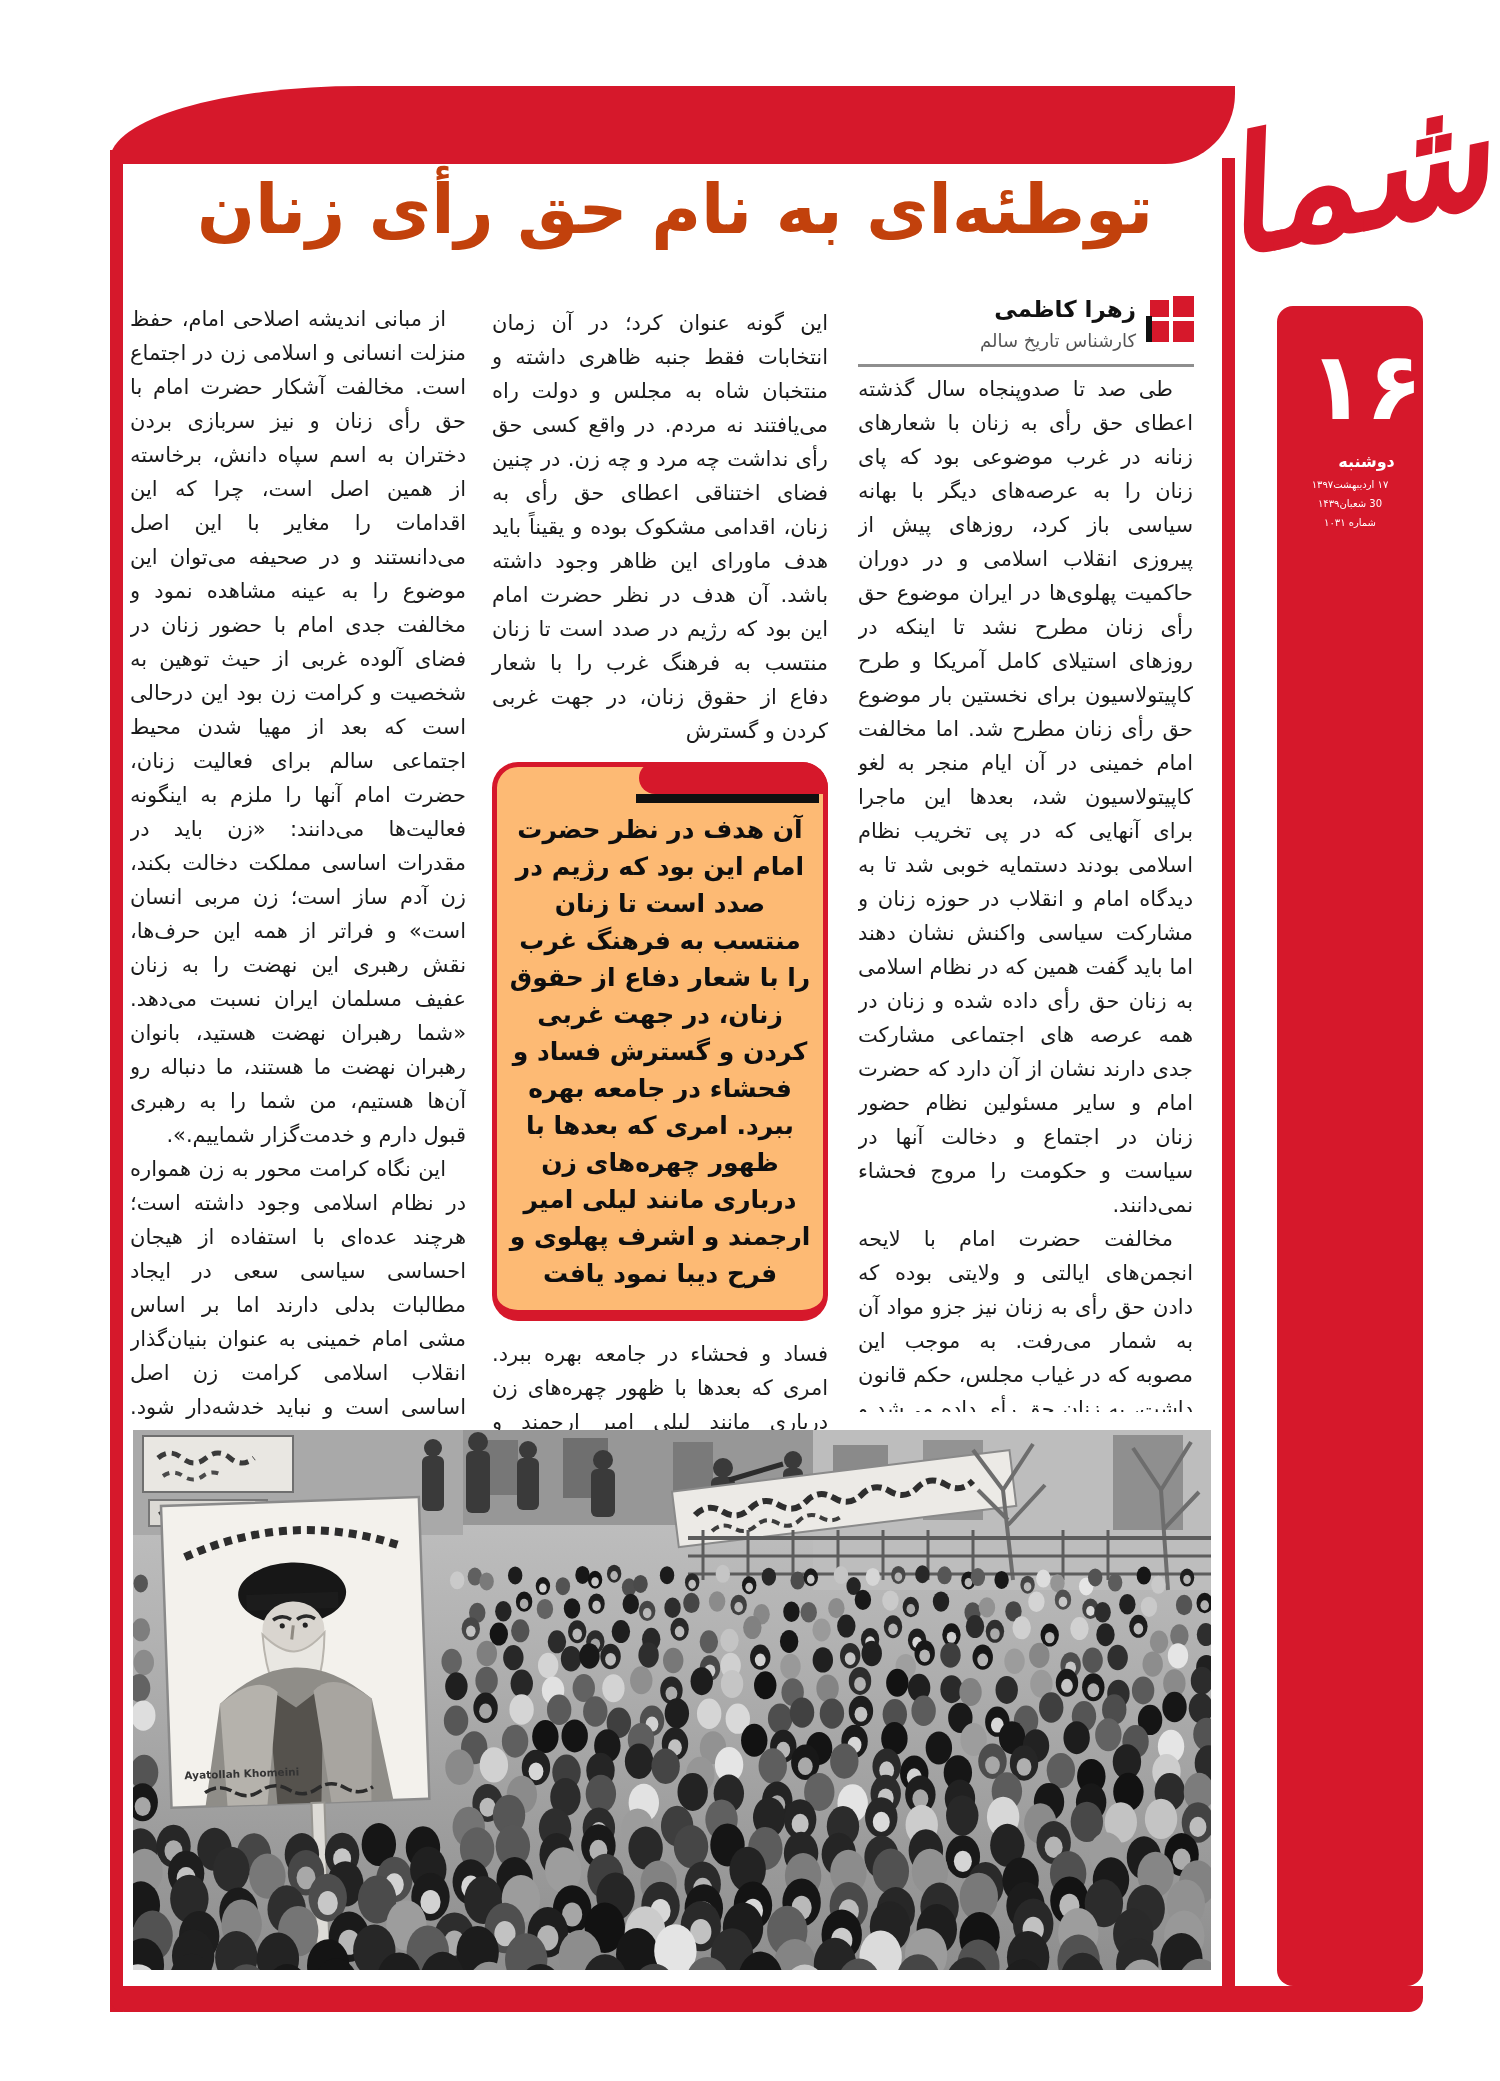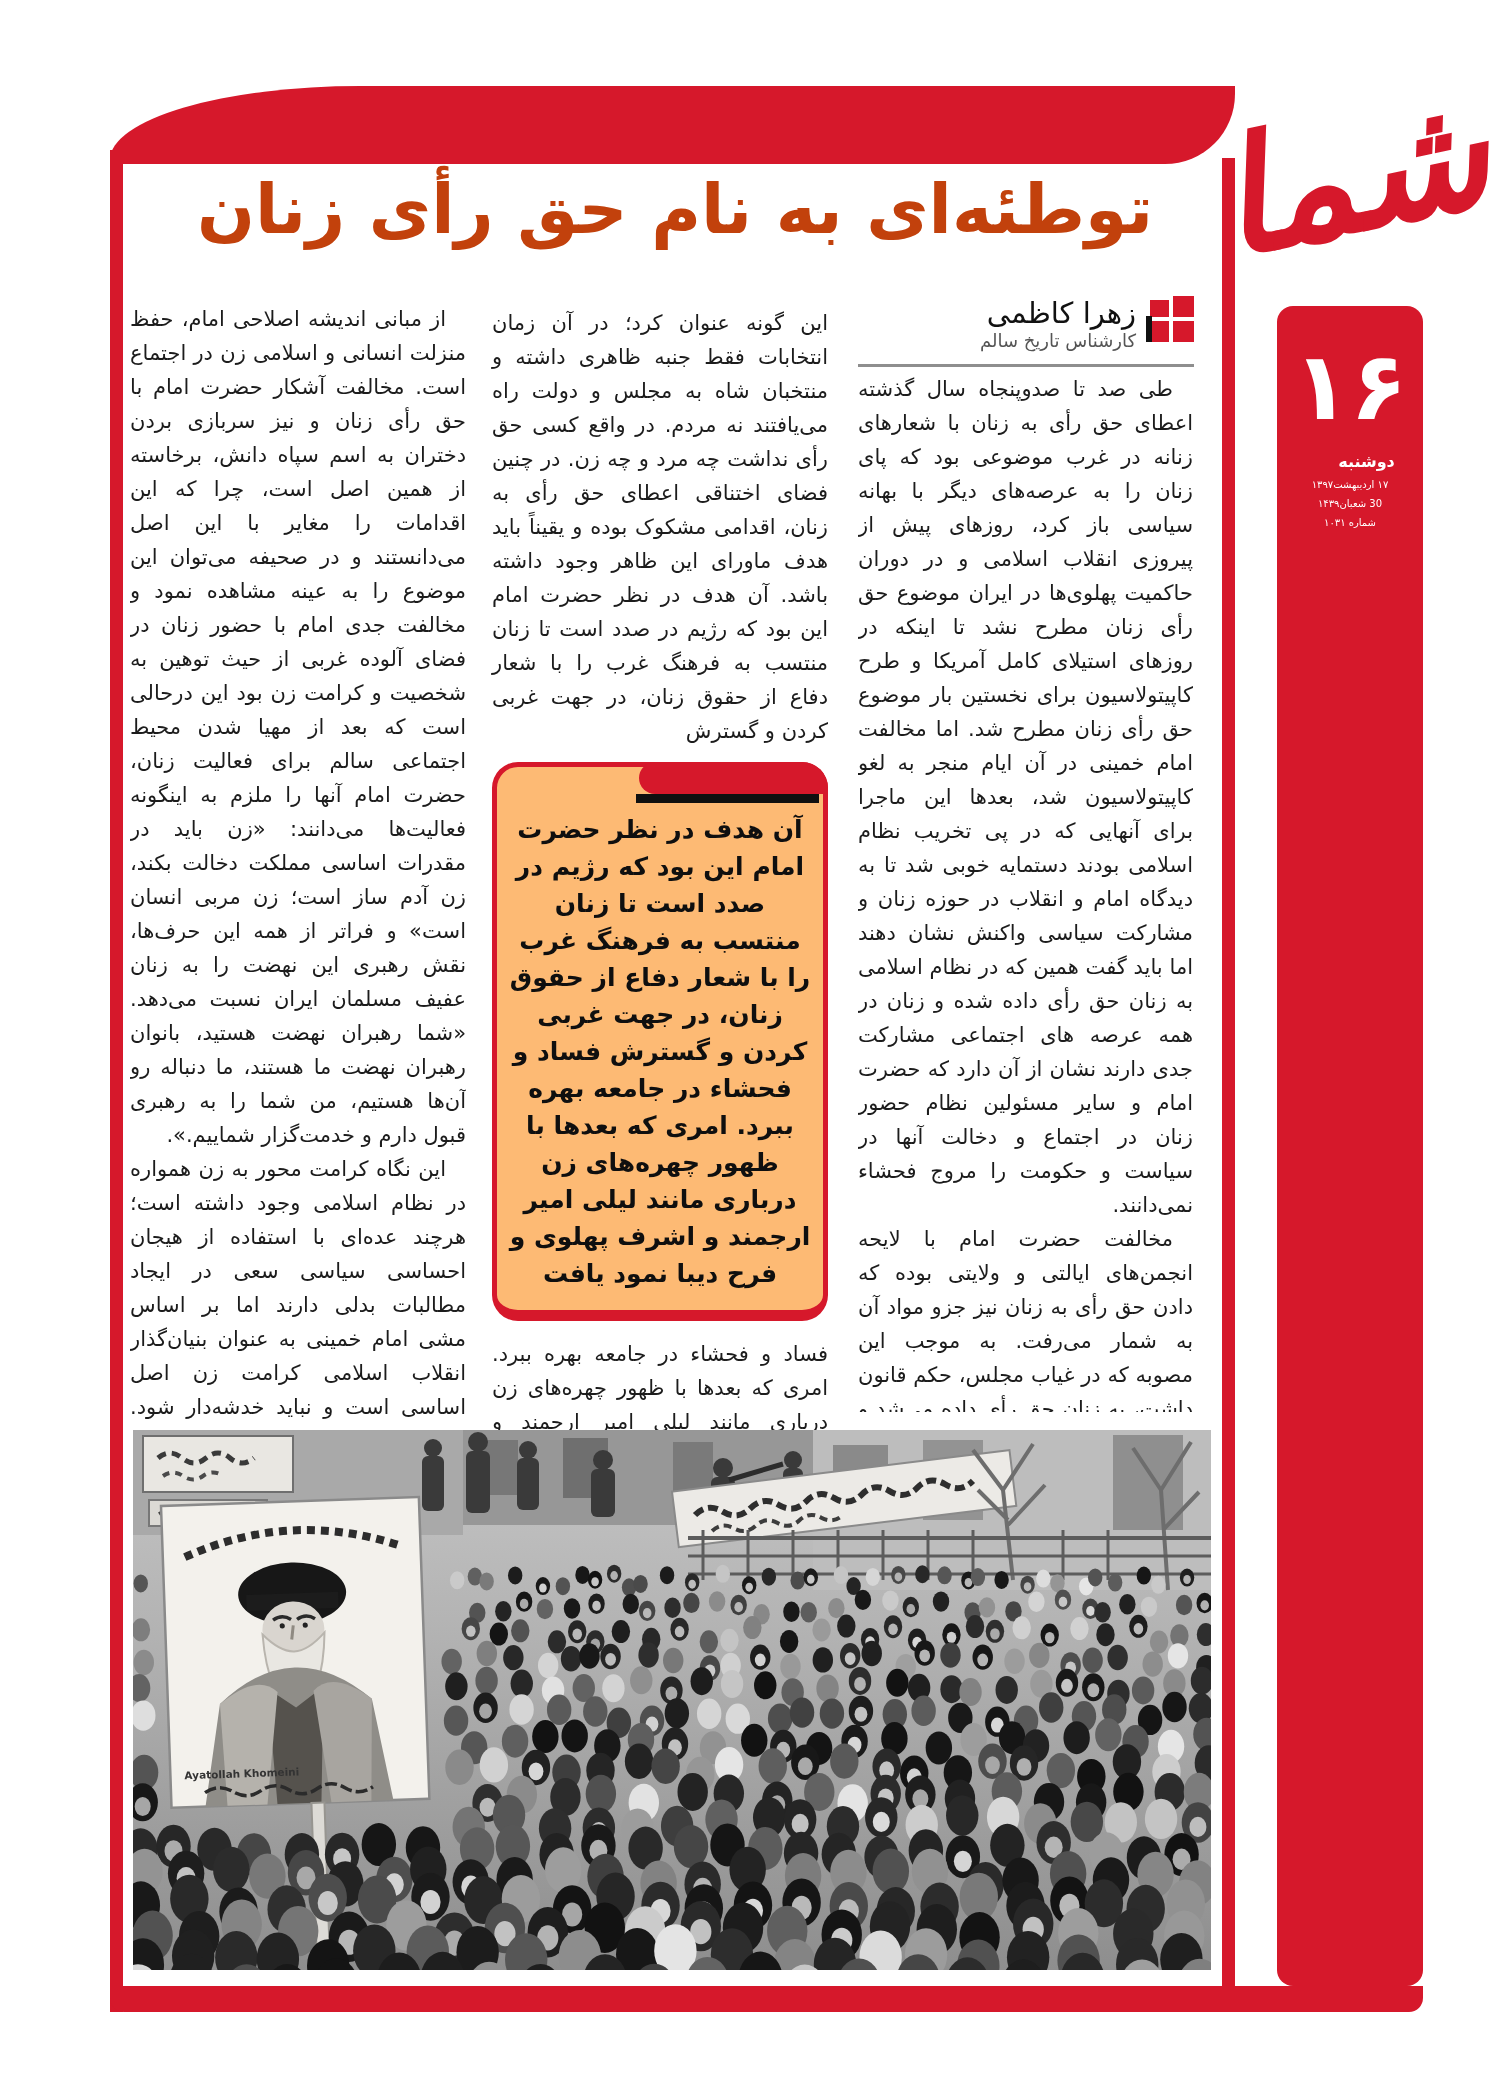--- a/index.html
+++ b/index.html
@@ -15,36 +15,36 @@
   .left-border{left:110px;top:150px;width:13px;height:1862px;background:var(--red);}
   .right-border{left:1222px;top:158px;width:13px;height:1854px;background:var(--red);}
   .bottom-band{left:110px;top:1986px;width:1313px;height:26px;background:var(--red);
     border-radius:0 0 14px 14px;}
   
   .masthead{left:1238px;top:48px;width:250px;height:250px;color:var(--red);
     font-size:158px;font-weight:bold;font-style:italic;line-height:250px;text-align:center;
     transform:rotate(-12deg);direction:rtl;}
   .sidebar{left:1277px;top:306px;width:146px;height:1680px;background:var(--red);
     border-radius:16px;color:#fff;text-align:center;direction:rtl;}
-  .page-num{font-size:94px;font-weight:bold;line-height:1;margin-top:34px;}
+  .page-num{font-size:94px;font-weight:bold;line-height:1;margin-top:34px;text-align:right;}
   .sb-weekday{font-size:16px;font-weight:bold;margin-top:18px;padding-left:33px;}
   .sb-line{font-size:10px;margin-top:8px;}
   
   .headline{left:150px;top:170px;width:1050px;text-align:center;direction:rtl;
     font-size:68px;font-weight:bold;color:#c2410c;letter-spacing:-1px;}
   
   .byline{left:858px;top:294px;width:336px;height:70px;border-bottom:3px solid #8e8e8e;direction:rtl;}
   .by-icon{position:absolute;right:0;top:2px;width:48px;height:48px;}
   .by-icon .cell{position:absolute;background:var(--red);}
   .by-icon .c1{right:0;top:0;width:21px;height:21px;}
   .by-icon .c2{right:25px;top:4px;width:19px;height:17px;}
   .by-icon .c3{right:0;top:25px;width:21px;height:21px;}
   .by-icon .c4{right:25px;top:25px;width:19px;height:21px;}
   .by-icon .notch{position:absolute;left:0;top:20px;width:6px;height:26px;background:#111;}
-  .by-name{position:absolute;right:58px;top:2px;font-size:29px;font-weight:normal;color:#111;}
+  .by-name{position:absolute;right:58px;top:2px;font-size:23px;font-weight:bold;color:#111;}
   .by-title{position:absolute;right:58px;top:36px;font-size:18px;color:#555;}
   
   .col{direction:rtl;text-align:justify;font-size:21px;line-height:34px;color:#1c1c1c;}
   .col p{margin:0;text-indent:20px;}
   .col p.cont{text-indent:0;}
   .col-right{left:858px;top:372px;width:335px;height:1040px;overflow:hidden;}
   .col-mid{left:492px;top:306px;width:336px;}
   .col-left{left:130px;top:302px;width:336px;height:1140px;overflow:hidden;}
   
   .quote-box{position:relative;margin:14px 0 16px 0;border:5px solid var(--red);

